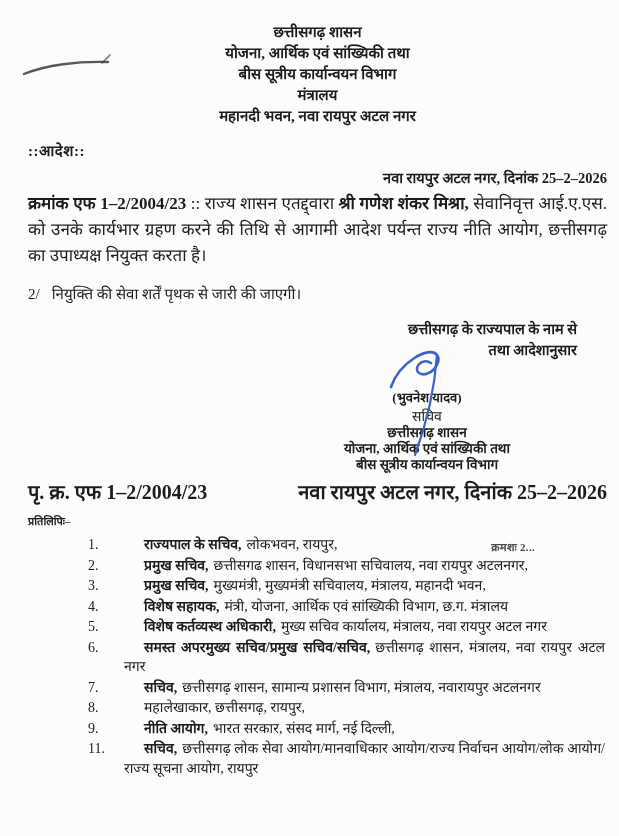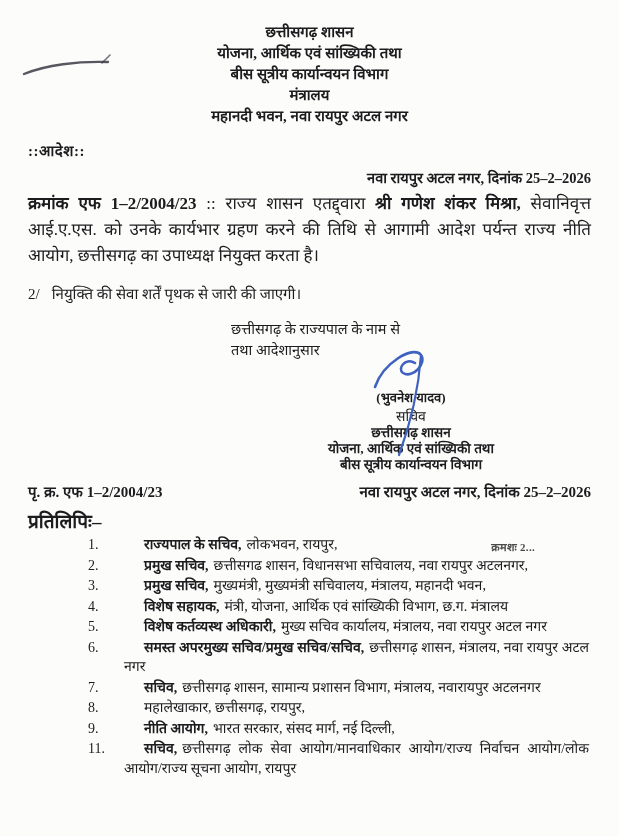--- a/index.html
+++ b/index.html
@@ -8,45 +8,45 @@
     background:#fcfcfb;
     font-family:"Liberation Serif","DejaVu Serif",serif;
     color:#1c1c1e;
     position:relative;
     overflow:hidden;
     -webkit-font-smoothing:antialiased;
   }
   .page{
     position:relative;
     width:619px;height:588px;
-    padding:22px 28px 0 28px;
+    padding:22px 12px 0 28px;
     box-sizing:border-box;
   }
   
   .corner-mark{position:absolute;top:50px;left:20px;width:96px;height:30px;}
   
   .doc-header{text-align:center;font-weight:bold;font-size:15px;line-height:21px;}
   .order-heading{text-align:left;font-weight:bold;font-size:15px;margin-top:14px;line-height:20px;letter-spacing:.5px;}
   .dateline{text-align:right;font-weight:bold;font-size:14.5px;margin-top:6px;line-height:22px;}
   
   .order-para{font-size:17px;line-height:26px;text-align:justify;margin-top:2px;}
   .order-para .b{font-weight:bold;}
   .clause2{font-size:15px;line-height:26px;margin-top:12px;}
   .clause2 .num{margin-right:12px;}
   
-  .by-order{width:330px;margin:12px 30px 0 auto;text-align:left;font-weight:normal;font-size:14.5px;line-height:21px;}
+  .by-order{width:330px;margin:12px 30px 0 auto;text-align:right;font-weight:bold;font-size:14.5px;line-height:21px;}
   .signer{position:relative;width:300px;margin:26px 30px 0 auto;text-align:center;}
   .signer .name{font-weight:bold;font-size:13px;line-height:21px;}
   .signer .desig{font-size:14px;line-height:17px;}
   .signer .org{font-size:13.5px;line-height:16px;font-weight:bold;}
   .sig-ink{position:absolute;left:108px;top:-44px;width:84px;height:120px;pointer-events:none;}
   
-  .endorse{display:flex;justify-content:space-between;margin-top:8px;font-weight:bold;font-size:15px;line-height:22px;}
+  .endorse{display:flex;justify-content:space-between;margin-top:8px;font-weight:bold;font-size:20px;line-height:22px;}
   
-  .copy-heading{font-weight:bold;font-size:19px;line-height:21px;margin-top:8px;}
+  .copy-heading{font-weight:bold;font-size:11px;line-height:21px;margin-top:8px;}
   .copy-list{margin-top:3px;margin-left:60px;}
   .copy-row{display:flex;font-size:14px;line-height:19.5px;margin-bottom:1px;}
   .copy-num{flex:0 0 36px;}
   .copy-text{flex:1;text-align:justify;padding-right:2px;}
   .copy-bold{font-weight:bold;margin-left:20px;}
   .copy-bold:not(:empty){margin-right:5px;}
   
   .footer-cont{position:absolute;right:84px;bottom:34px;font-size:11px;font-weight:bold;color:#4a4a4a;letter-spacing:.3px;}
 </style>
 </head>

